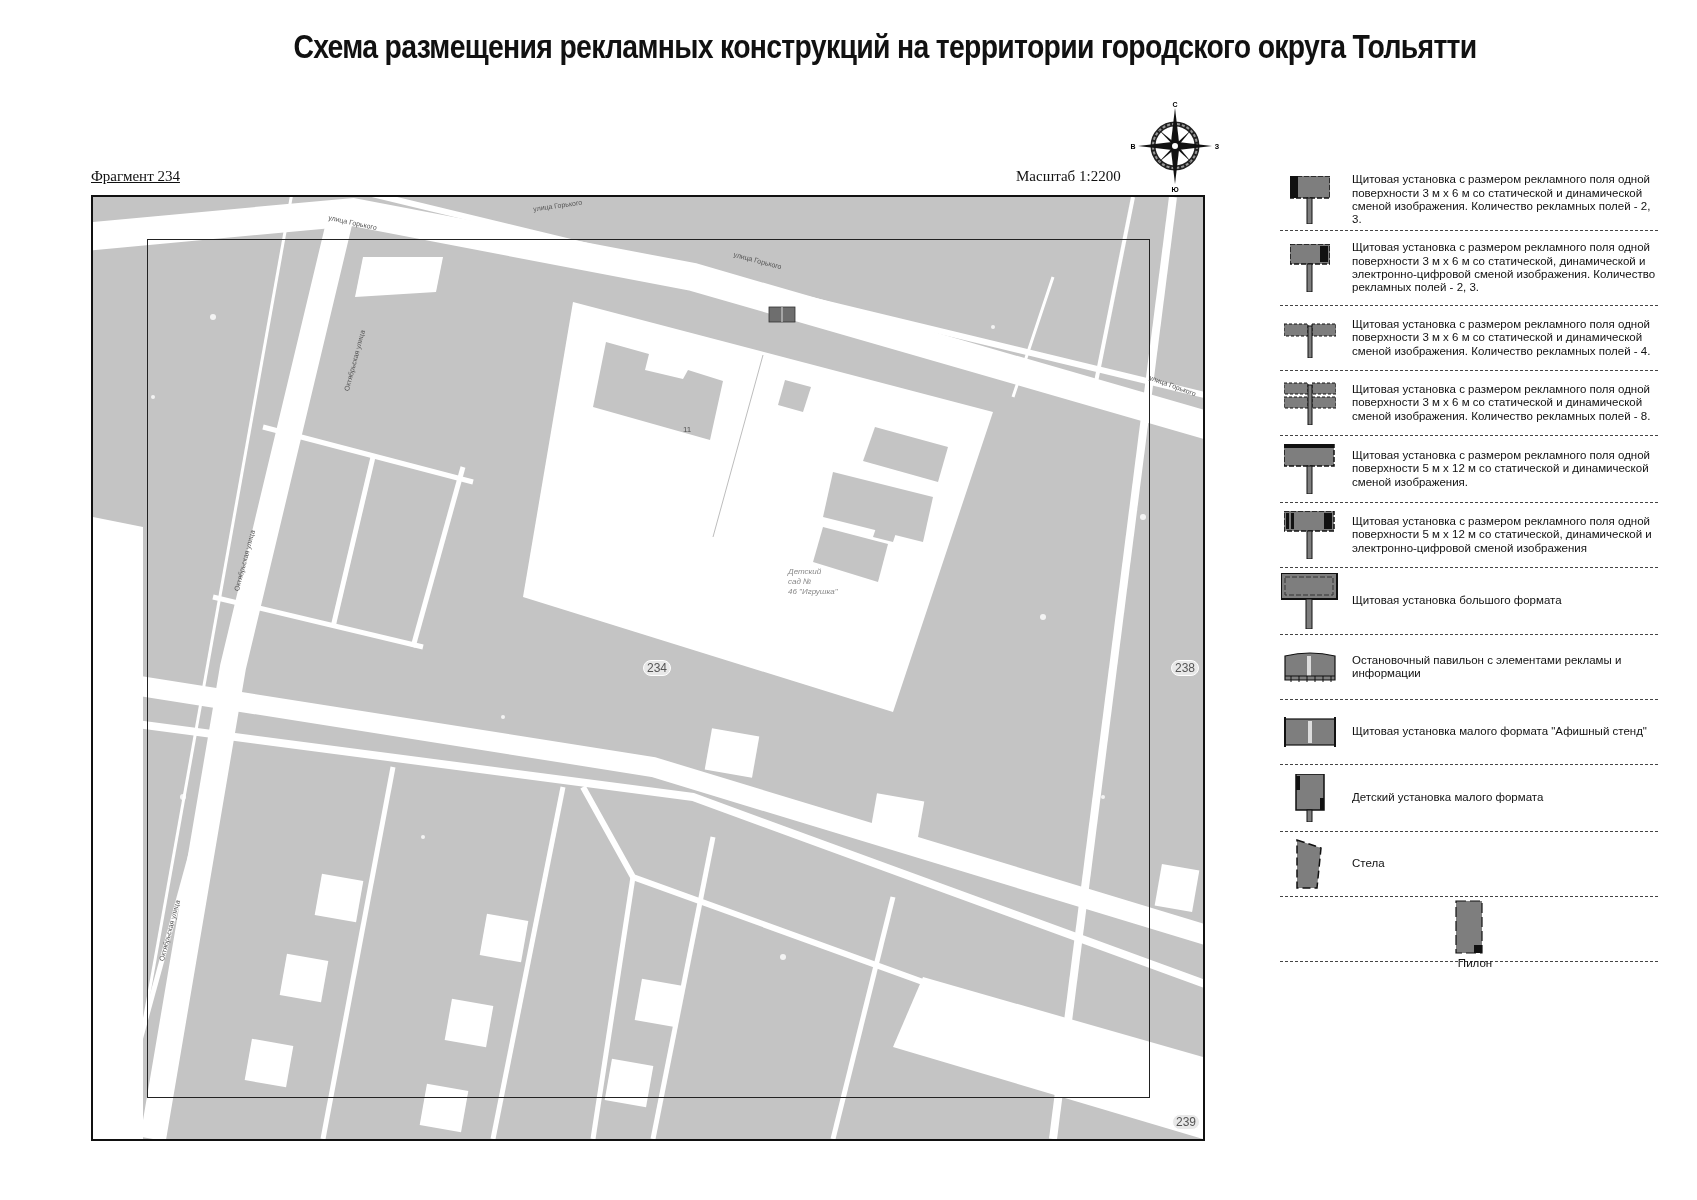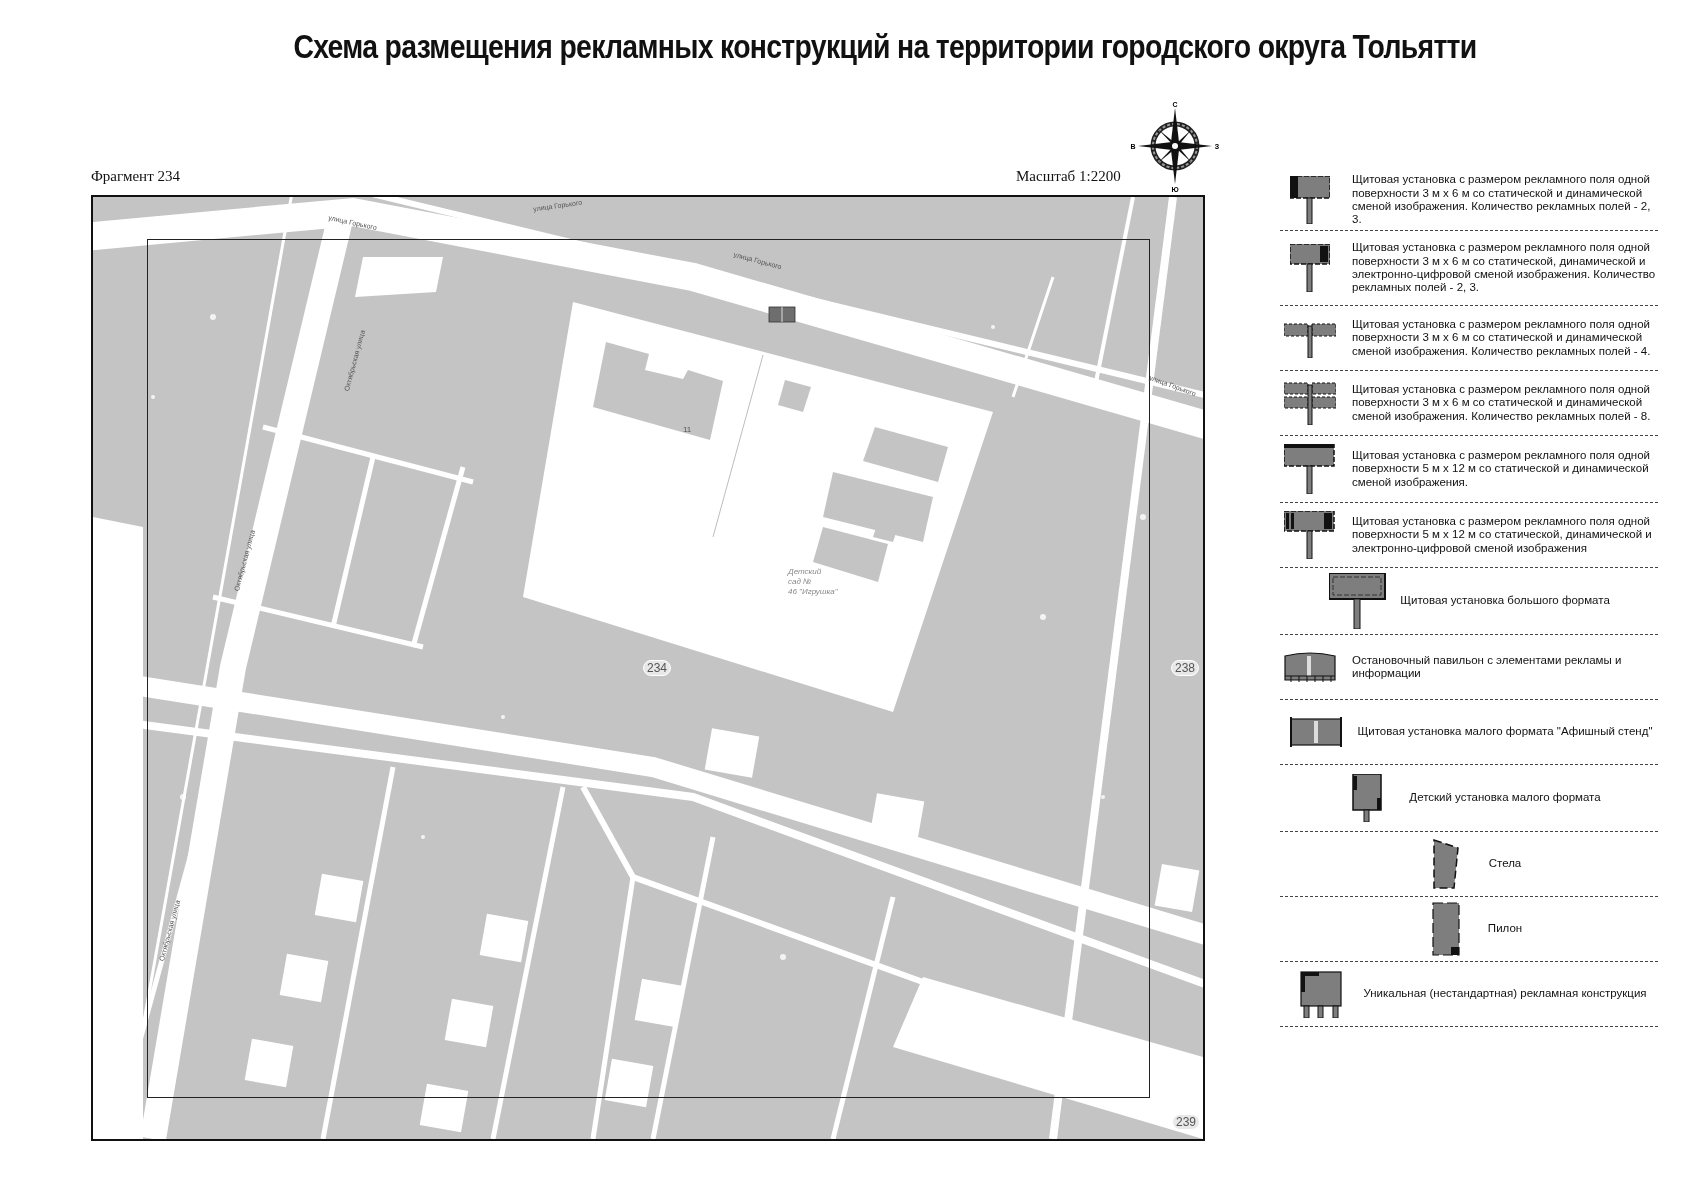--- a/index.html
+++ b/index.html
@@ -1,27 +1,27 @@
 <!DOCTYPE html>
 <html><head>
 <meta charset="utf-8">
 <style>
   html, body { margin: 0; padding: 0; background: #ffffff; }
   body { width: 1697px; height: 1200px; position: relative; overflow: hidden; font-family: "Liberation Sans", sans-serif; color: #111; }
   .title { position: absolute; left: 0; top: 28px; width: 1770px; text-align: center; font-family: "Liberation Sans", sans-serif; font-weight: bold; font-size: 33px; letter-spacing: -0.8px; color: #111; transform: scaleX(0.86); transform-origin: 50% 0; }
-  .fragment { position: absolute; left: 91px; top: 168px; font-family: "Liberation Serif", serif; font-size: 15px; }
+  .fragment { position: absolute; left: 91px; top: 168px; font-family: "Liberation Serif", serif; font-size: 15px; text-decoration: underline; }
   .scale { position: absolute; left: 1016px; top: 168px; font-family: "Liberation Serif", serif; font-size: 15px; }
   .compass { position: absolute; left: 1130px; top: 100px; width: 90px; height: 92px; }
   .map-outer { position: absolute; left: 91px; top: 195px; width: 1110px; height: 942px; border: 2px solid #111; background: #c4c4c4; overflow: hidden; }
   .map-svg { position: absolute; left: 0; top: 0; }
   .inner-frame { position: absolute; left: 54px; top: 42px; width: 1001px; height: 857px; border: 1.5px solid #222; pointer-events: none; }
   .frag-label { position: absolute; font-size: 12px; color: #555; background: #e8e8e8; border-radius: 8px; padding: 0 3px; border: 1px solid #fff; }
   .street { position: absolute; font-size: 7px; color: #555; white-space: nowrap; }
   .legend { position: absolute; left: 1280px; top: 170px; width: 378px; }
-  .legend-item { position: relative; border-bottom: 1.5px dashed #444; display: flex; align-items: center; justify-content: center; }
+  .legend-item { position: relative; border-bottom: 1.5px dashed #444; display: flex; align-items: center; }
   .legend-icon { width: 60px; flex: 0 0 60px; display: flex; justify-content: center; align-items: center; }
   .legend-text { font-size: 11.5px; line-height: 13.3px; padding-left: 12px; color: #111; }
   .legend-text.serif { font-family: "Liberation Serif", serif; font-size: 14px; line-height: 20px; }
 </style>
 </head>
 <body>
 
 <div class="title">Схема размещения рекламных конструкций на территории городского округа Тольятти</div>
 <div class="fragment">Фрагмент 234</div>
 <div class="scale">Масштаб 1:2200</div>
@@ -268,35 +268,22 @@
     <div class="legend-text">Детский установка малого формата</div>
   </div>
   <div class="legend-item" style="height:64px;">
     <div class="legend-icon">
       <svg width="30" height="52">
           <polygon points="2,2 26,10 22,50 2,50" fill="#7e7e7e" stroke="#111" stroke-width="1.5" stroke-dasharray="8 4"></polygon>
         </svg>
     </div>
     <div class="legend-text">Стела</div>
   </div>
-  <div class="legend-item" style="height:64px;">
+  <div class="legend-item" style="height:64px;flex-direction:column;">
     <div class="legend-icon">
       <svg width="30" height="56">
           <rect x="2" y="2" width="26" height="52" fill="#7e7e7e" stroke="#111" stroke-width="1.2" stroke-dasharray="10 4"></rect>
           <rect x="20" y="46" width="8" height="8" fill="#111"></rect>
         </svg>
     </div>
     <div class="legend-text">Пилон</div>
   </div>
-  <div class="legend-item" style="height:64px;">
-    <div class="legend-icon">
-      <svg width="44" height="48">
-          <rect x="2" y="2" width="40" height="34" fill="#7e7e7e" stroke="#111" stroke-width="1.2"></rect>
-          <rect x="2" y="2" width="18" height="4" fill="#111"></rect>
-          <rect x="2" y="2" width="4" height="20" fill="#111"></rect>
-          <rect x="5" y="36" width="5" height="12" fill="#7e7e7e" stroke="#111"></rect>
-          <rect x="19" y="36" width="5" height="12" fill="#7e7e7e" stroke="#111"></rect>
-          <rect x="34" y="36" width="5" height="12" fill="#7e7e7e" stroke="#111"></rect>
-        </svg>
-    </div>
-    <div class="legend-text">Уникальная (нестандартная) рекламная конструкция</div>
-  </div>
 </div>
 
 </body></html>

